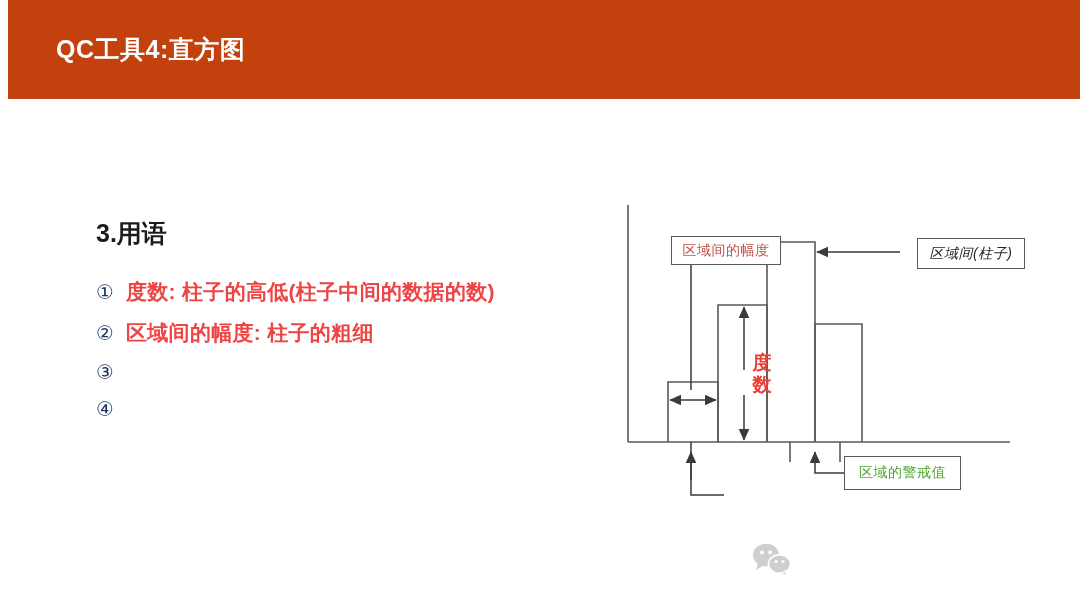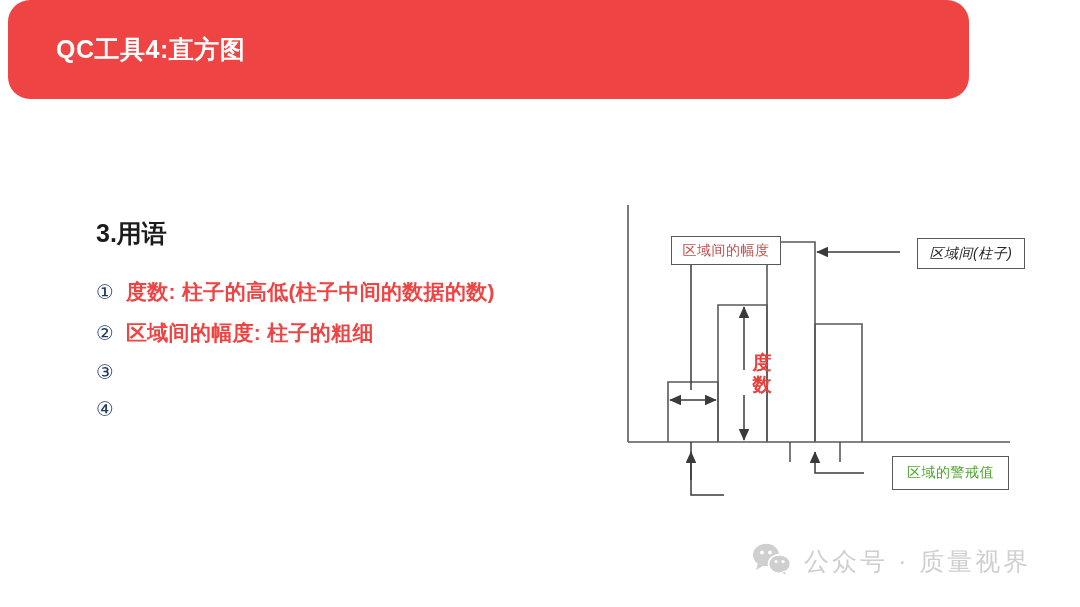--- a/index.html
+++ b/index.html
@@ -17,24 +17,23 @@
     height: 607px;
     background: #ffffff;
     overflow: hidden;
   }
 
   
   #header-banner {
     position: absolute;
     left: 8px;
     top: 0;
-    width: 961px;
+    width: 1072px;
     height: 99px;
-    background: #ef4444;
-    border-radius: 22px;
+    background: #c2410c;
   }
   #header-title {
     position: absolute;
     left: 48px;
     top: 33px;
     font-size: 25px;
     font-weight: bold;
     color: #ffffff;
     letter-spacing: 0.5px;
     white-space: nowrap;
@@ -117,21 +116,21 @@
     font-style: italic;
   }
   #label-center {
     left: 724px;
     top: 483px;
     width: 121px;
     height: 33px;
     color: #31C3CB;
   }
   #label-boundary {
-    left: 876px;
+    left: 828px;
     top: 456px;
     width: 117px;
     height: 34px;
     color: #4EA72E;
     text-align: right;
   }
   #label-frequency {
     position: absolute;
     left: 731px;
     top: 352px;
@@ -245,16 +244,15 @@
         <ellipse cx="14" cy="13" rx="13" ry="11.2"></ellipse>
         <path d="M6 21 L4 28 L11.5 23.5 Z"></path>
         <ellipse cx="27.5" cy="22" rx="11" ry="9.4" fill="#CFCFCF" stroke="#ffffff" stroke-width="1.6"></ellipse>
         <path d="M33 29 L35.5 34 L29 31 Z" fill="#CFCFCF" stroke="#ffffff" stroke-width="1.2"></path>
         <circle cx="10" cy="10.5" r="1.9" fill="#ffffff"></circle>
         <circle cx="18" cy="10.5" r="1.9" fill="#ffffff"></circle>
         <circle cx="24" cy="19.5" r="1.6" fill="#ffffff"></circle>
         <circle cx="31" cy="19.5" r="1.6" fill="#ffffff"></circle>
       </svg>
     </span>
-    <span id="watermark-text">公众号 · 质量视界</span>
   </div>
 
 </div>
 
 </body></html>

